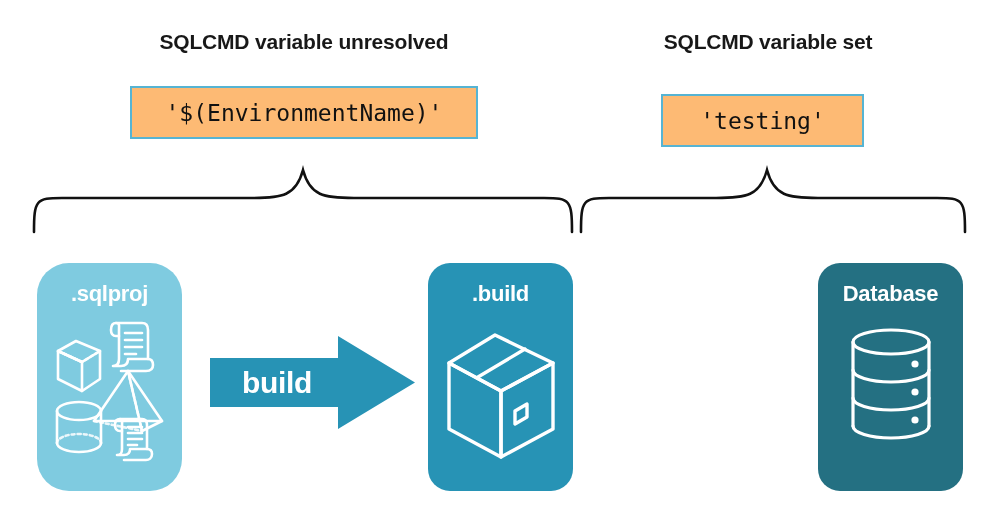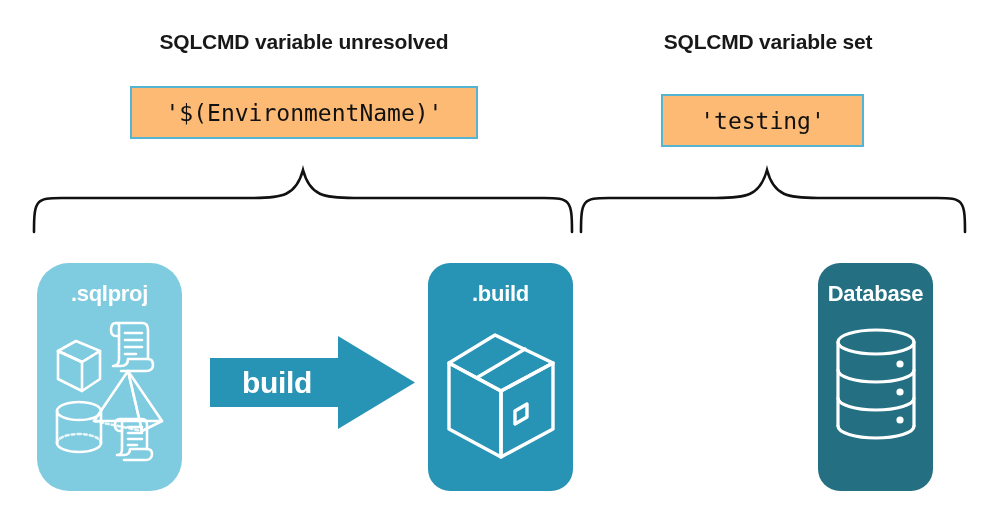--- a/index.html
+++ b/index.html
@@ -81,21 +81,21 @@
     letter-spacing: -0.3px;
     white-space: nowrap;
   }
   .card-icon {
     position: absolute;
     left: 50%;
     transform: translateX(-50%);
   }
   #card-sqlproj  { left: 37px;  top: 263px; width: 145px; height: 228px; background: #7fcbe0; border-radius: 32px; }
   #card-dacpac   { left: 428px; top: 263px; width: 145px; height: 228px; background: #2793b5; }
-  #card-database { left: 818px; top: 263px; width: 115px; height: 228px; background: #247082; }
+  #card-database { left: 818px; top: 263px; width: 145px; height: 228px; background: #247082; }
 
   #icon-sqlproj  { top: 52px;  width: 120px; height: 150px; }
   #icon-dacpac   { top: 62px;  width: 120px; height: 140px; }
   #icon-database { top: 65px;  width: 92px;  height: 112px; }
 
   
   .arrow {
     position: absolute;
   }
   .arrow-label {

